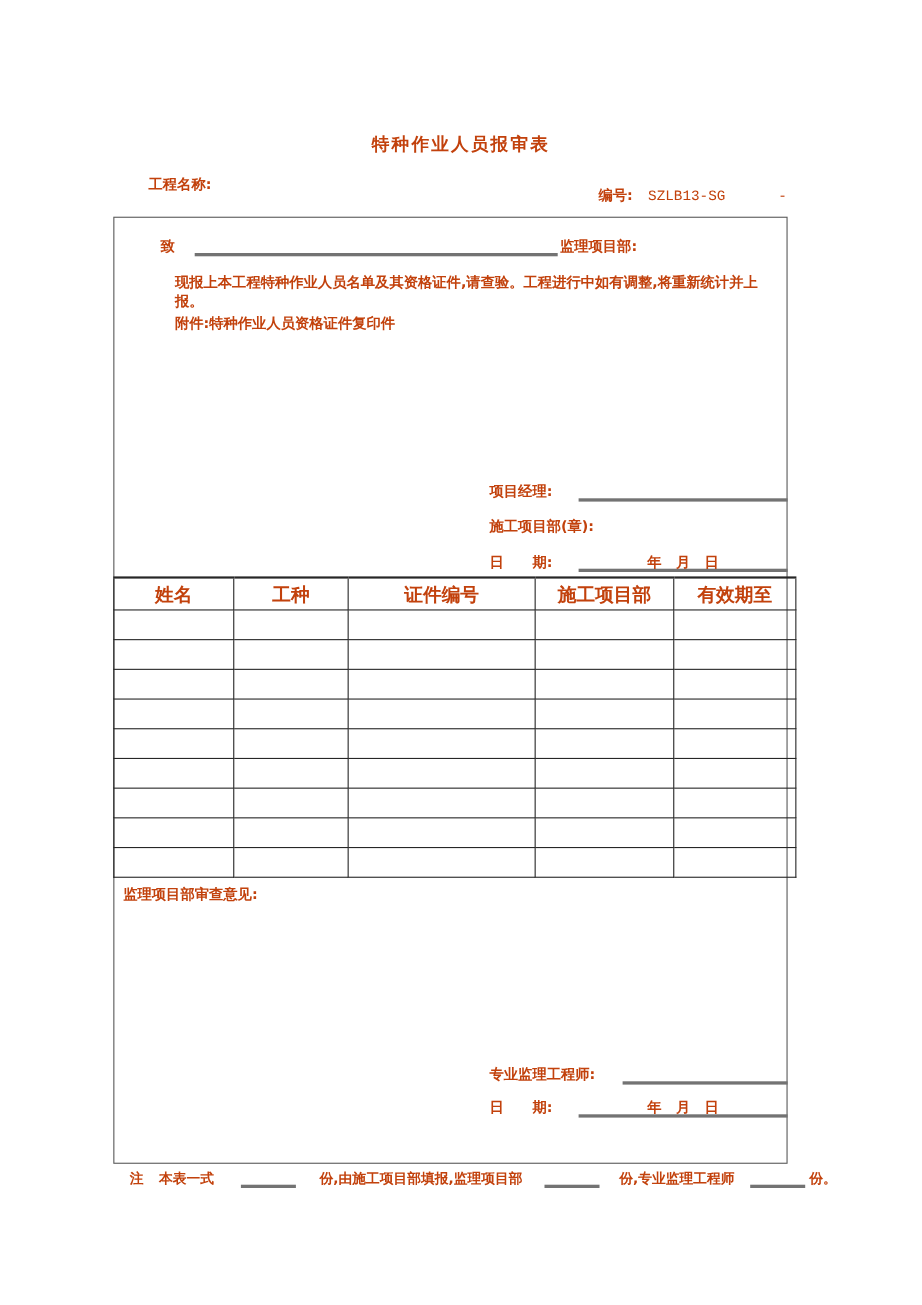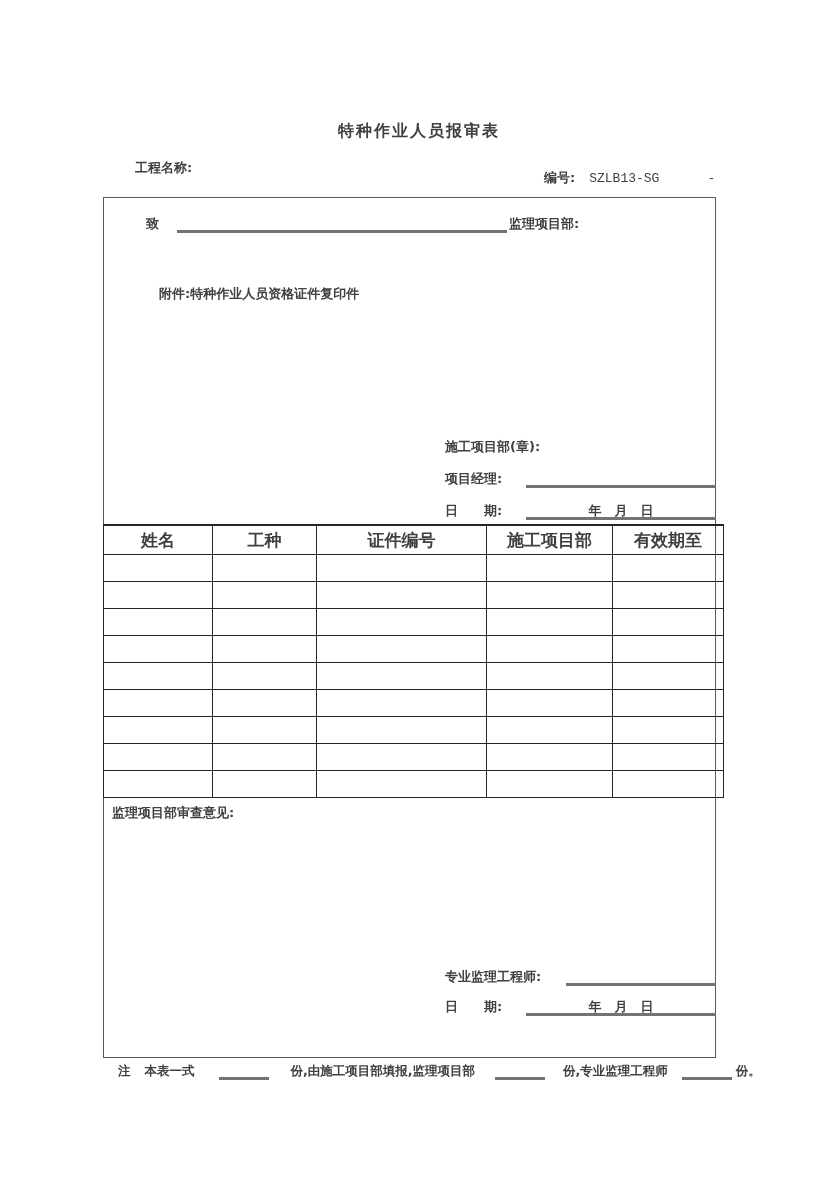--- a/index.html
+++ b/index.html
@@ -1,18 +1,18 @@
 <!DOCTYPE html>
 <html><head>
 <meta charset="utf-8">
 <style>
   html,body { margin:0; padding:0; background:#fff; }
   .page {
     position:relative; width:838px; height:1186px; background:#ffffff;
-    font-family:"DejaVu Sans", sans-serif; color:#404040; font-weight:bold;
+    font-family:"DejaVu Sans", sans-serif; color:#c2410c; font-weight:bold;
     font-size:13px; overflow:hidden;
   }
   .title {
     position:absolute; top:121px; left:0; width:100%;
     text-align:center; font-size:16px; font-weight:bold; letter-spacing:2px;
   }
   .meta-project { position:absolute; top:159px; left:135px; }
   .meta-number  { position:absolute; top:169px; left:544px; }
   .meta-number .num-val {
     font-family:"Liberation Mono", monospace; font-weight:normal;
@@ -80,28 +80,29 @@
   <div class="meta-number">
     <span>编号:</span><span class="num-val">SZLB13-SG</span><span class="num-dash">-</span>
   </div>
 
   <div class="form-box">
 
     <div class="to-line">
       <span>致</span><span class="blank"></span><span>监理项目部:</span>
     </div>
 
+    <div class="request-body">现报上本工程特种作业人员名单及其资格证件,请查验。工程进行中如有调整,将重新统计并上报。</div>
 
     <div class="attachment">附件:特种作业人员资格证件复印件</div>
 
     <div class="sig-block sig-top">
+      <div class="sig-row">
+        <span class="sig-label-80">项目经理:</span><span class="blank name-blank-190"></span>
+      </div>
       <div class="sig-row">施工项目部(章):</div>
-      <div class="sig-row">
-        <span class="sig-label-80">项目经理:</span><span class="blank name-blank-190"></span>
-      </div>
       <div class="sig-row">
         <span class="sig-label-80">日　　期:</span><span class="blank date-blank">年　月　日</span>
       </div>
     </div>
 
     <table class="personnel">
       <thead>
         <tr>
           <th class="c1">姓名</th>
           <th class="c2">工种</th>

